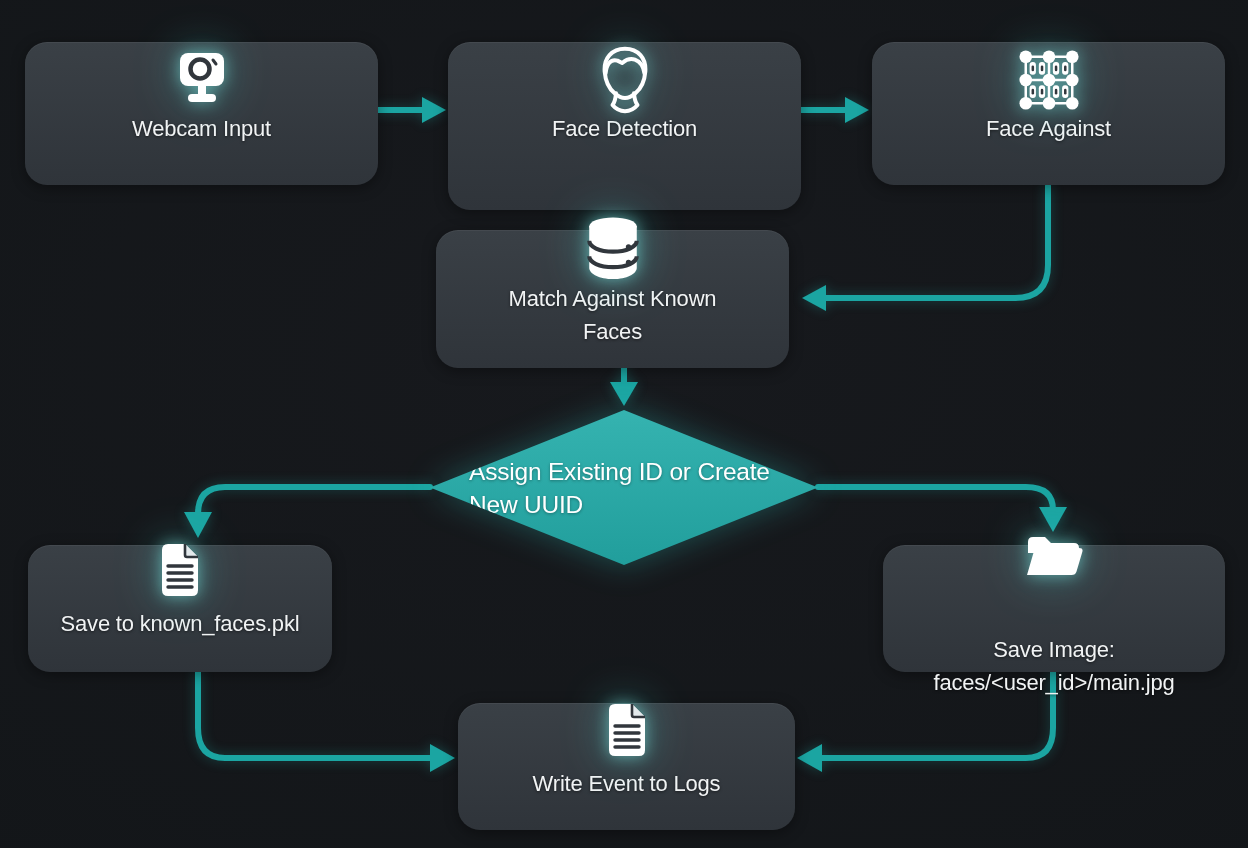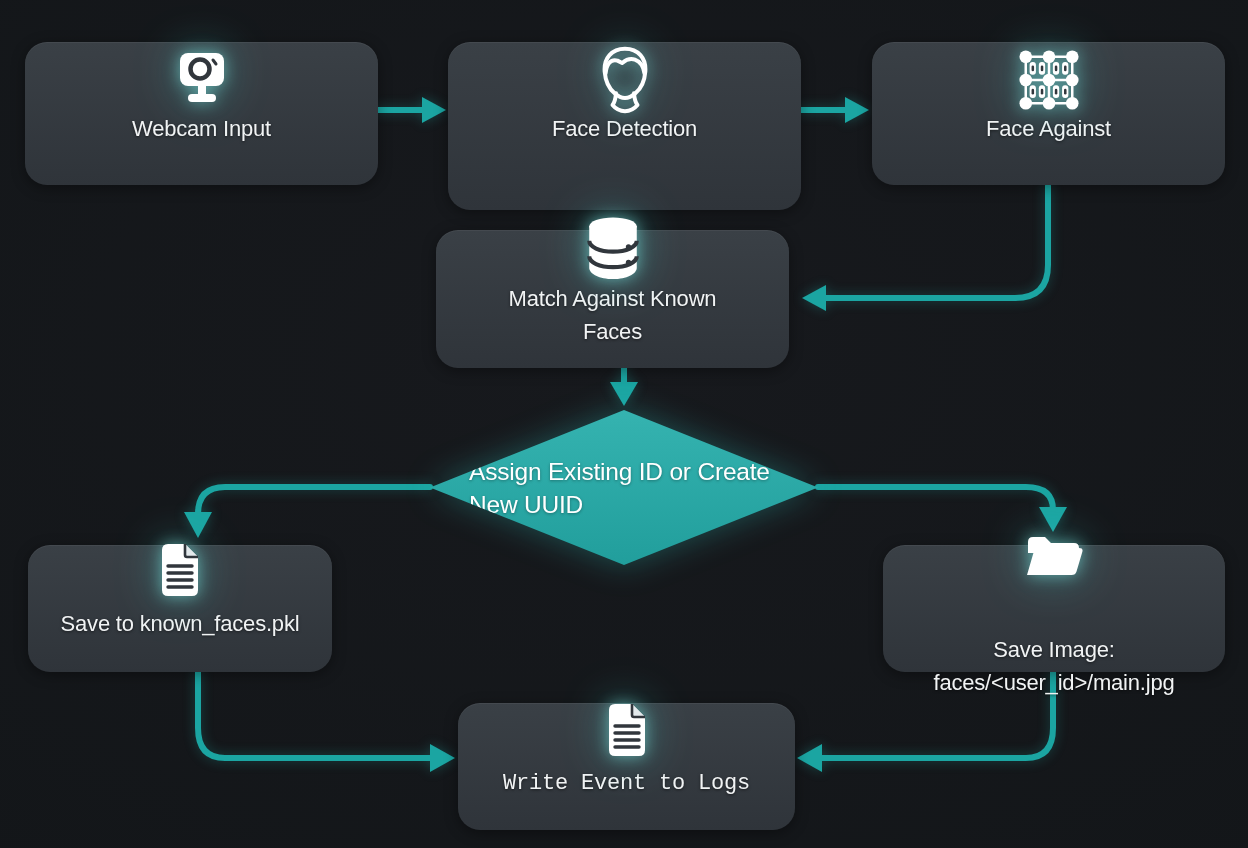--- a/index.html
+++ b/index.html
@@ -66,21 +66,21 @@
     max-width:310px;letter-spacing:-.2px;text-shadow:0 1px 3px rgba(0,0,0,.35);
   }
   
   #n-pickle{left:28px;  top:545px; width:304px; height:127px;}
   #n-pickle .icon-wrap{top:-4px;}
   #n-pickle .label{top:62px;}
   #n-image{left:883px; top:545px; width:342px; height:127px;}
   #n-image .icon-wrap{top:-16px;}
   #n-image .label{top:40px;margin-top:48px;}
   #n-image .label span{display:inline-block;max-width:320px;}
-  #n-logs{left:458px; top:703px; width:337px; height:127px;font-family:Liberation Mono, monospace;}
+  #n-logs{left:458px; top:703px; width:337px; height:127px;}
   #n-logs .icon-wrap{top:-2px;}
   #n-logs .label{top:64px;}
 </style>
 </head>
 <body>
 
 <div class="stage">
 
   <svg class="wires" width="1248" height="848" viewBox="0 0 1248 848">
     <g>

